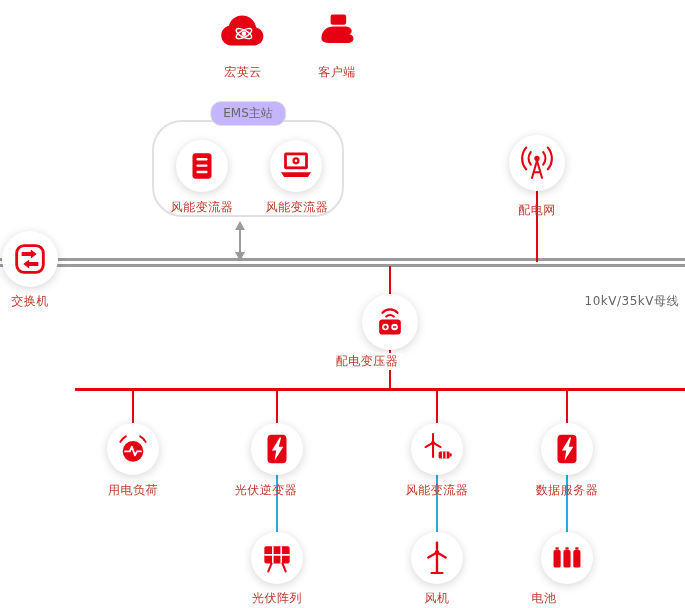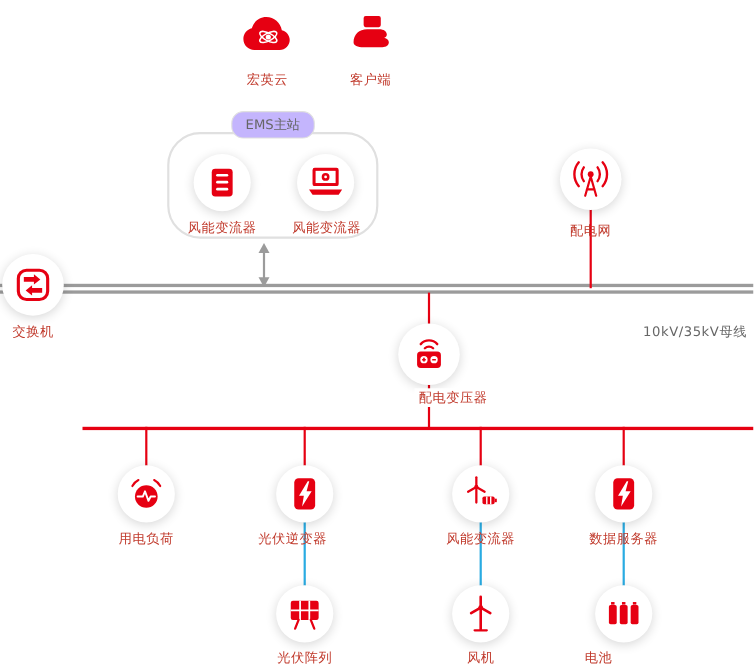--- a/index.html
+++ b/index.html
@@ -121,21 +121,21 @@
       </g>
       <rect x="11" y="21" width="26" height="18" rx="4" fill="currentColor"></rect>
       <circle cx="18.5" cy="30" r="4" fill="#fff"></circle>
       <circle cx="29.5" cy="30" r="4" fill="#fff"></circle>
       <g stroke="currentColor" stroke-width="1.8" fill="none">
         <path d="M16.5 30h4M18.5 28v4"></path>
         <path d="M27.5 30h4"></path>
       </g>
     </svg>
   </div>
-  <div class="label bg" style="left:412px;top:353px">配电变压器</div>
+  <div class="label bg" style="left:367px;top:353px">配电变压器</div>
 
   <div class="hline redline" style="left:75px;top:388px;width:610px;height:2.5px"></div>
 
   <div class="vline redline" style="left:131.75px;top:388px;width:2.5px;height:38px"></div>
   <div class="vline redline" style="left:275.75px;top:388px;width:2.5px;height:38px"></div>
   <div class="vline redline" style="left:435.75px;top:388px;width:2.5px;height:38px"></div>
   <div class="vline redline" style="left:565.75px;top:388px;width:2.5px;height:38px"></div>
 
   <div class="node" style="left:107px;top:423px;width:52px;height:52px">
     <svg class="icon" width="38" height="38" viewBox="0 0 48 48">

